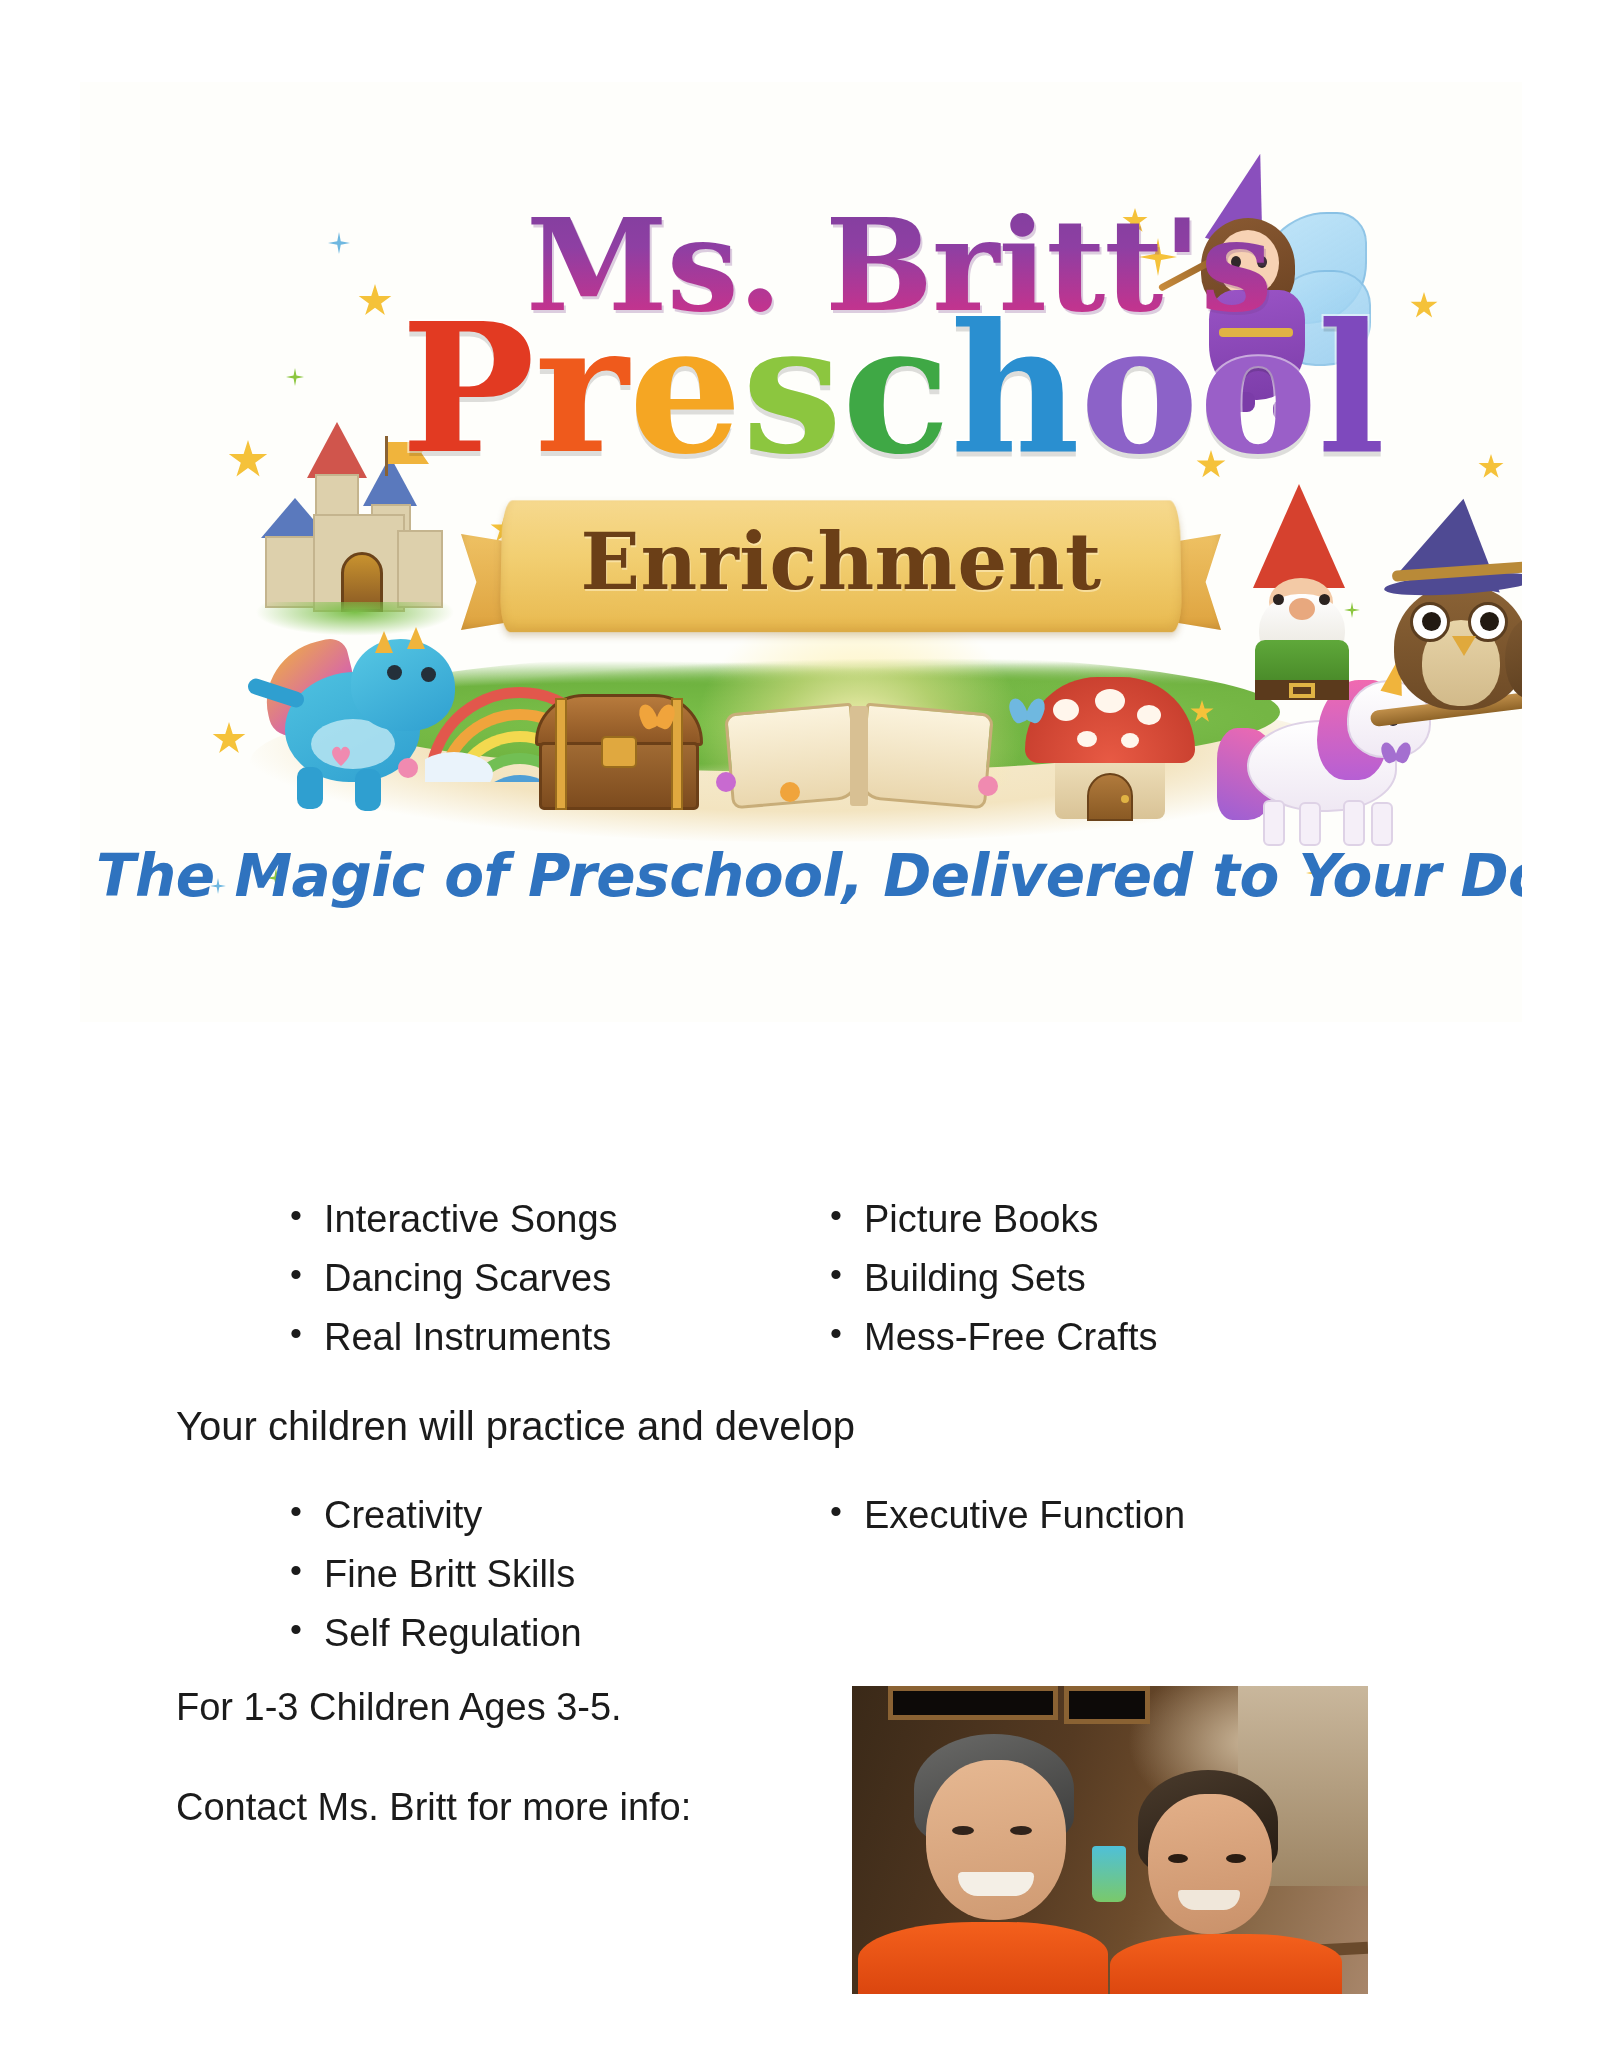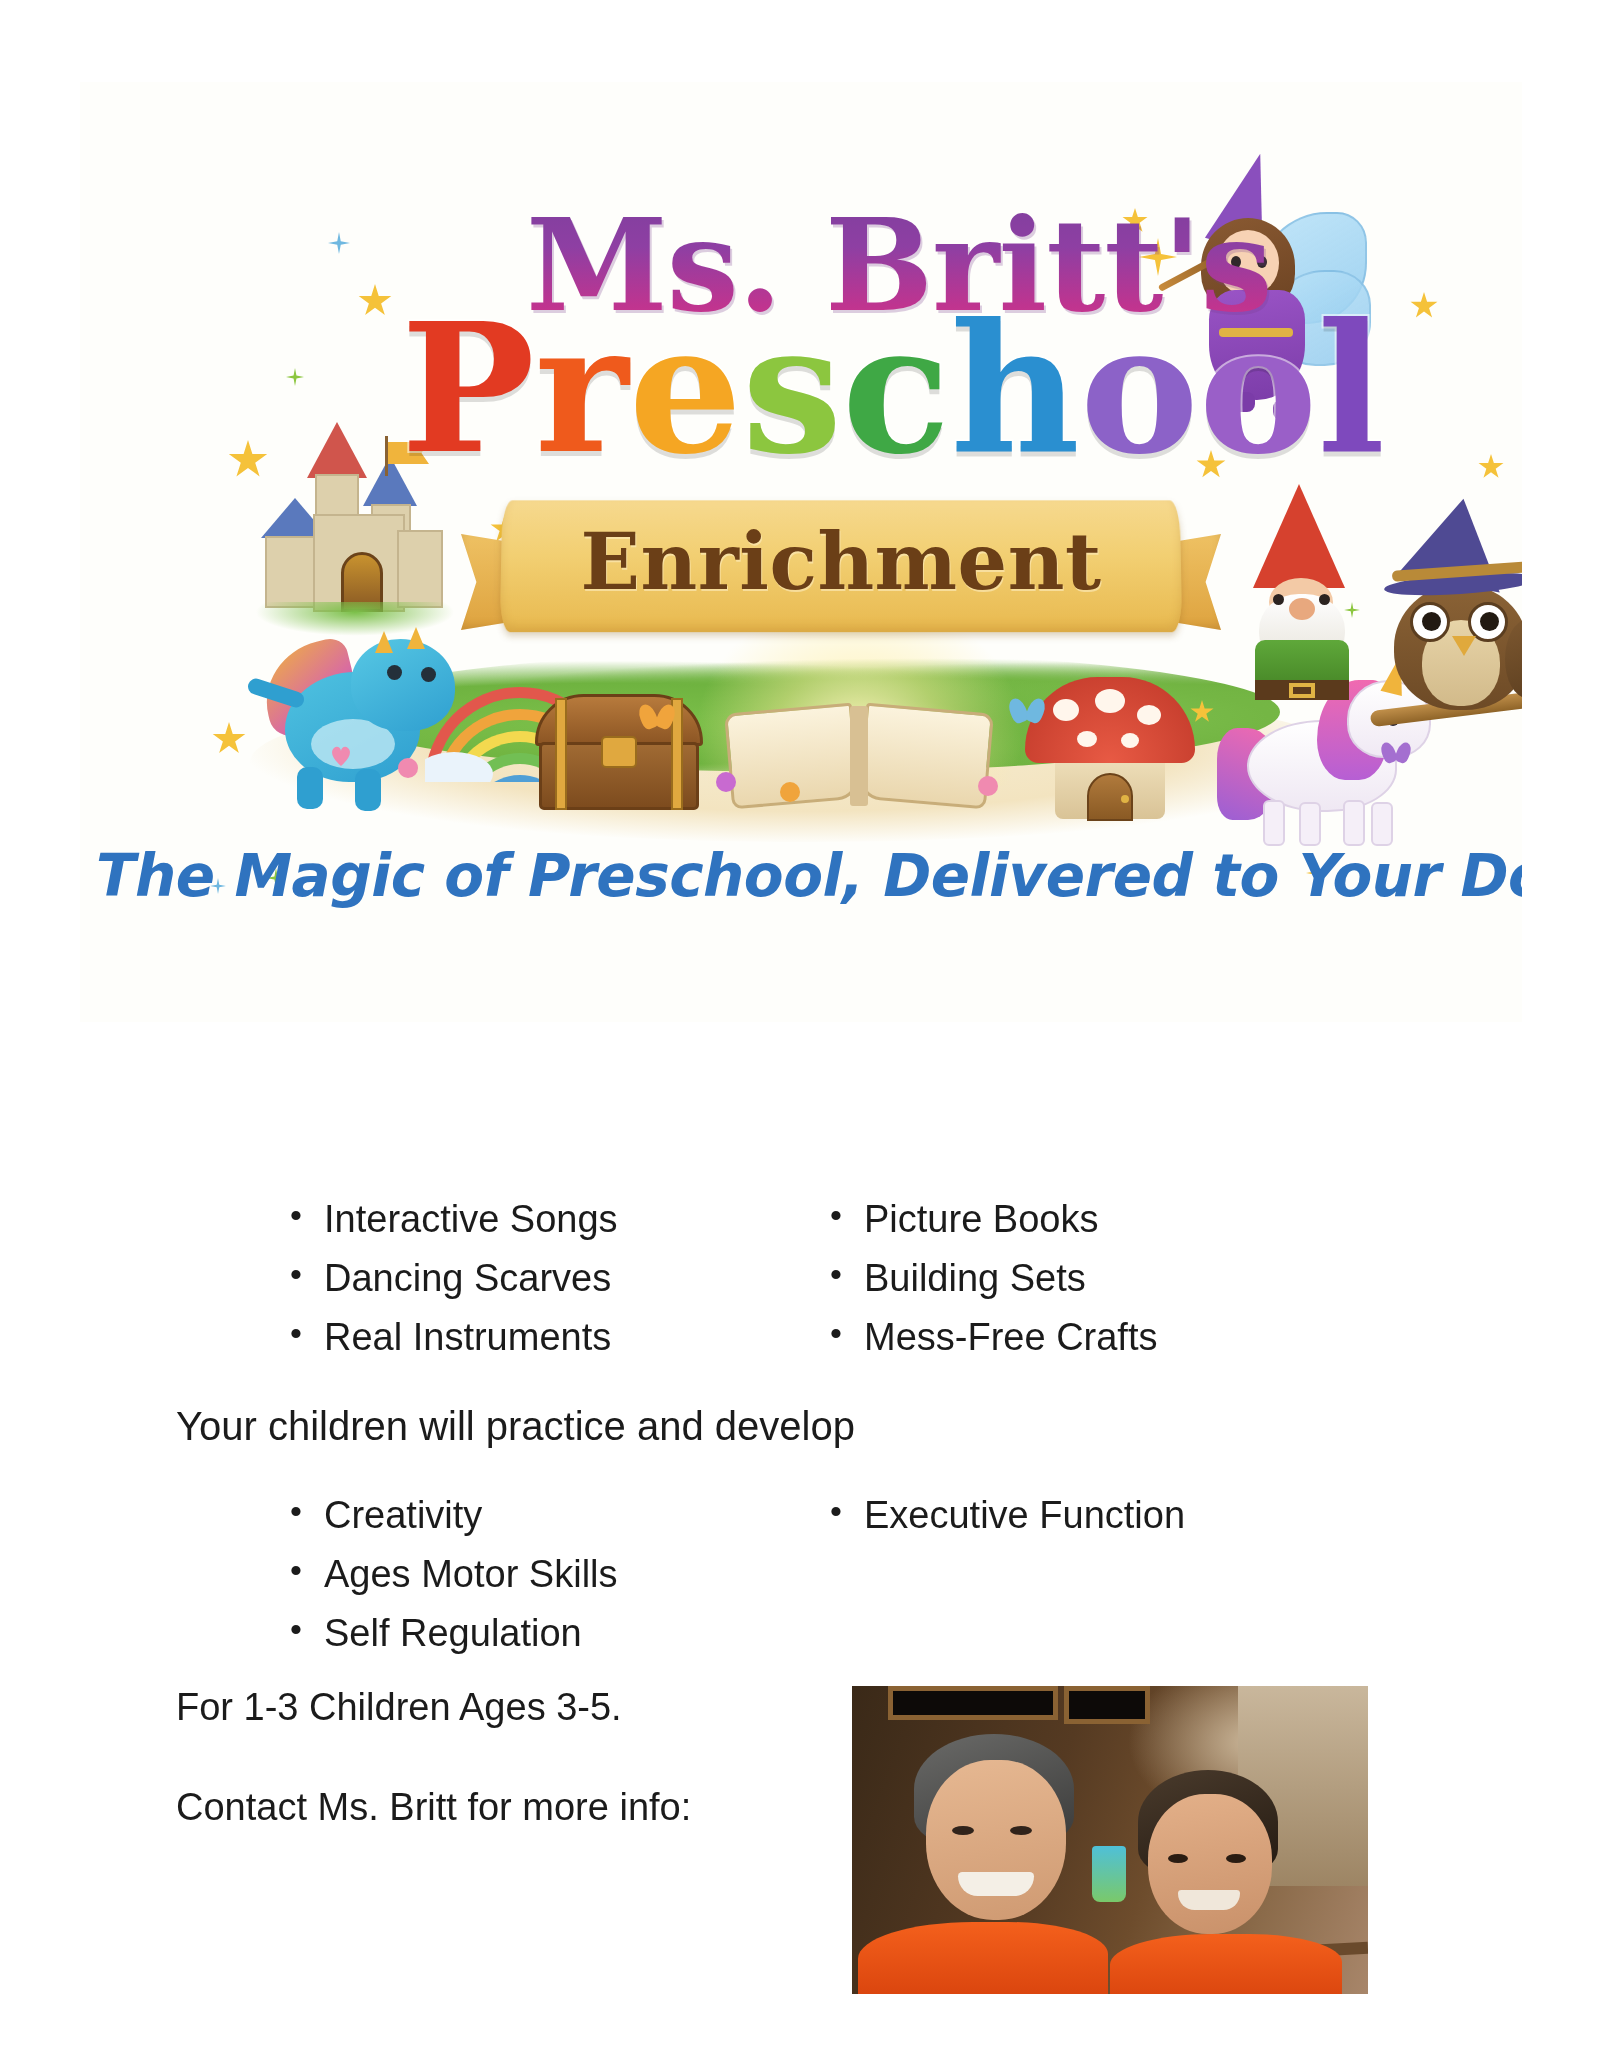--- a/index.html
+++ b/index.html
@@ -590,21 +590,21 @@
       </ul>
     </div>
   </div>
 
   <div class="subhead">Your children will practice and develop</div>
 
   <div class="cols two">
     <div class="col left">
       <ul>
         <li>Creativity</li>
-        <li>Ages Motor Skills</li>
+        <li>Fine Britt Skills</li>
         <li>Self Regulation</li>
       </ul>
     </div>
     <div class="col right">
       <ul>
         <li>Executive Function</li>
       </ul>
     </div>
   </div>
 

